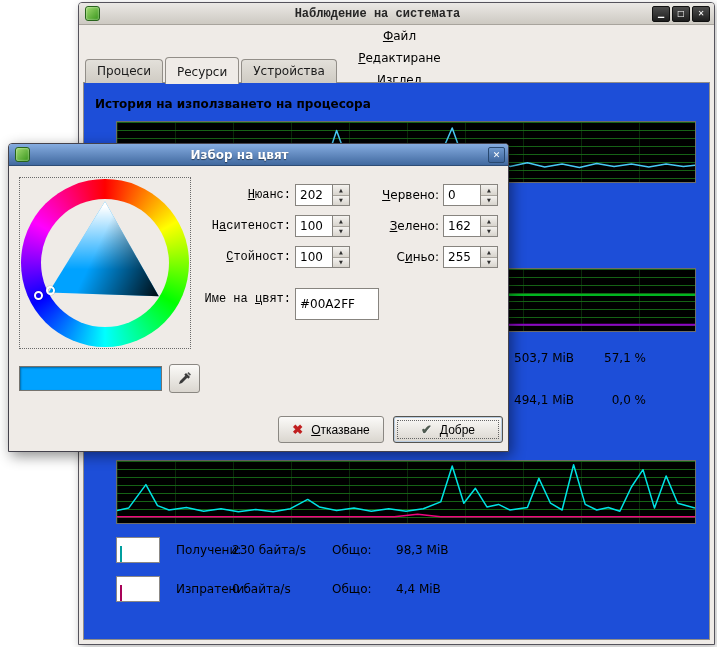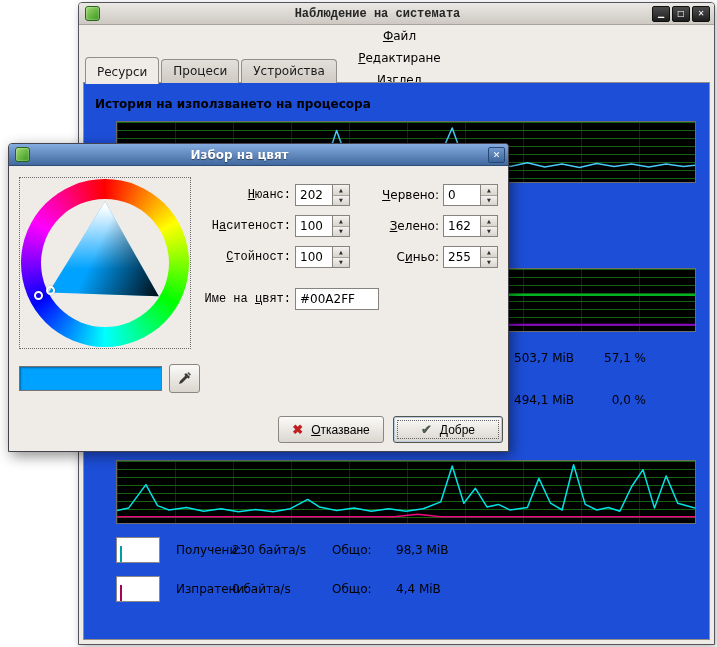--- a/index.html
+++ b/index.html
@@ -71,21 +71,21 @@
   .fld-label.col2{left:330px;width:100px;}
   .r1{top:40px;} .r2{top:71px;} .r3{top:102px;} .r4{top:144px;}
 
   .spin{position:absolute;width:55px;height:22px;display:flex;border:1px solid #87847F;background:#fff;}
   .spin.col1{left:286px;} .spin.col2{left:434px;}
   .spin input{flex:1;min-width:0;border:none;outline:none;padding:0 0 0 4px;font:12px "DejaVu Sans","Liberation Sans",sans-serif;background:#fff;}
   .spin-btns{width:17px;display:flex;flex-direction:column;border-left:1px solid #87847F;}
   .spin-btn{flex:1;background:linear-gradient(#F4F2EF,#D8D4CD);border-bottom:1px solid #A7A39C;display:flex;align-items:center;justify-content:center;font-size:5px;color:#2e2e2e;cursor:default;}
   .spin-btn:last-child{border-bottom:none;}
 
-  .entry{position:absolute;height:22px;border:1px solid #87847F;padding:0 4px;font:12px "DejaVu Sans","Liberation Sans",sans-serif;background:#fff;}
+  .entry{position:absolute;height:32px;border:1px solid #87847F;padding:0 4px;font:12px "DejaVu Sans","Liberation Sans",sans-serif;background:#fff;}
   #color-name-entry{left:286px;top:144px;width:84px;}
 
   .dlg-btn{position:absolute;top:272px;height:27px;display:flex;align-items:center;justify-content:center;gap:8px;font-size:12px;}
   #cancel-btn{left:269px;width:106px;}
   #ok-btn{left:384px;width:110px;border-color:#55534E;box-shadow:inset 0 0 0 1px #B9CCE0;outline:1px dotted #666;outline-offset:-5px;}
   .icon-x{color:#C01F1F;font-weight:bold;font-size:13px;}
   .icon-ok{color:#4F5B51;font-weight:bold;font-size:13px;text-shadow:0 1px 0 rgba(255,255,255,.7);}
 </style>
 </head>
 <body>
@@ -102,22 +102,22 @@
   </div>
 
   <div class="menubar">
     <span class="menu-item"><u>Ф</u>айл</span>
     <span class="menu-item"><u>Р</u>едактиране</span>
     <span class="menu-item"><u>И</u>зглед</span>
     <span class="menu-item"><u>П</u>омощ</span>
   </div>
 
   <div class="tabstrip">
+    <span class="tab">Процеси</span>
     <span class="tab active">Ресурси</span>
-    <span class="tab">Процеси</span>
     <span class="tab">Устройства</span>
   </div>
 
   <div class="notebook">
     <div class="section-title" style="left:11px;top:14px;">История на използването на процесора</div>
 
     <div class="chart" style="left:32px;top:38px;width:580px;height:62px;">
         <svg width="578" height="60">
           <polyline points="0.0,42.0 17.3,45.6 34.7,40.8 52.0,45.0 69.4,42.0 86.7,46.8 104.0,43.2 121.4,46.2 138.7,42.0 156.1,45.6 173.4,42.6 190.7,33.0 208.1,43.2 219.6,8.4 231.2,40.8 248.5,44.4 265.9,40.8 283.2,45.0 300.6,42.0 317.9,45.6 335.2,6.0 346.8,38.4 358.4,42.6 375.7,39.6 393.0,44.4 410.4,40.8 427.7,45.0 445.1,42.0 462.4,45.6 479.7,41.4 497.1,44.4 514.4,42.0 531.8,45.0 549.1,42.0 566.4,44.4 578.0,43.2" fill="none" stroke="#49C9F5" stroke-width="1.5" stroke-linejoin="round"></polyline>
         </svg>

